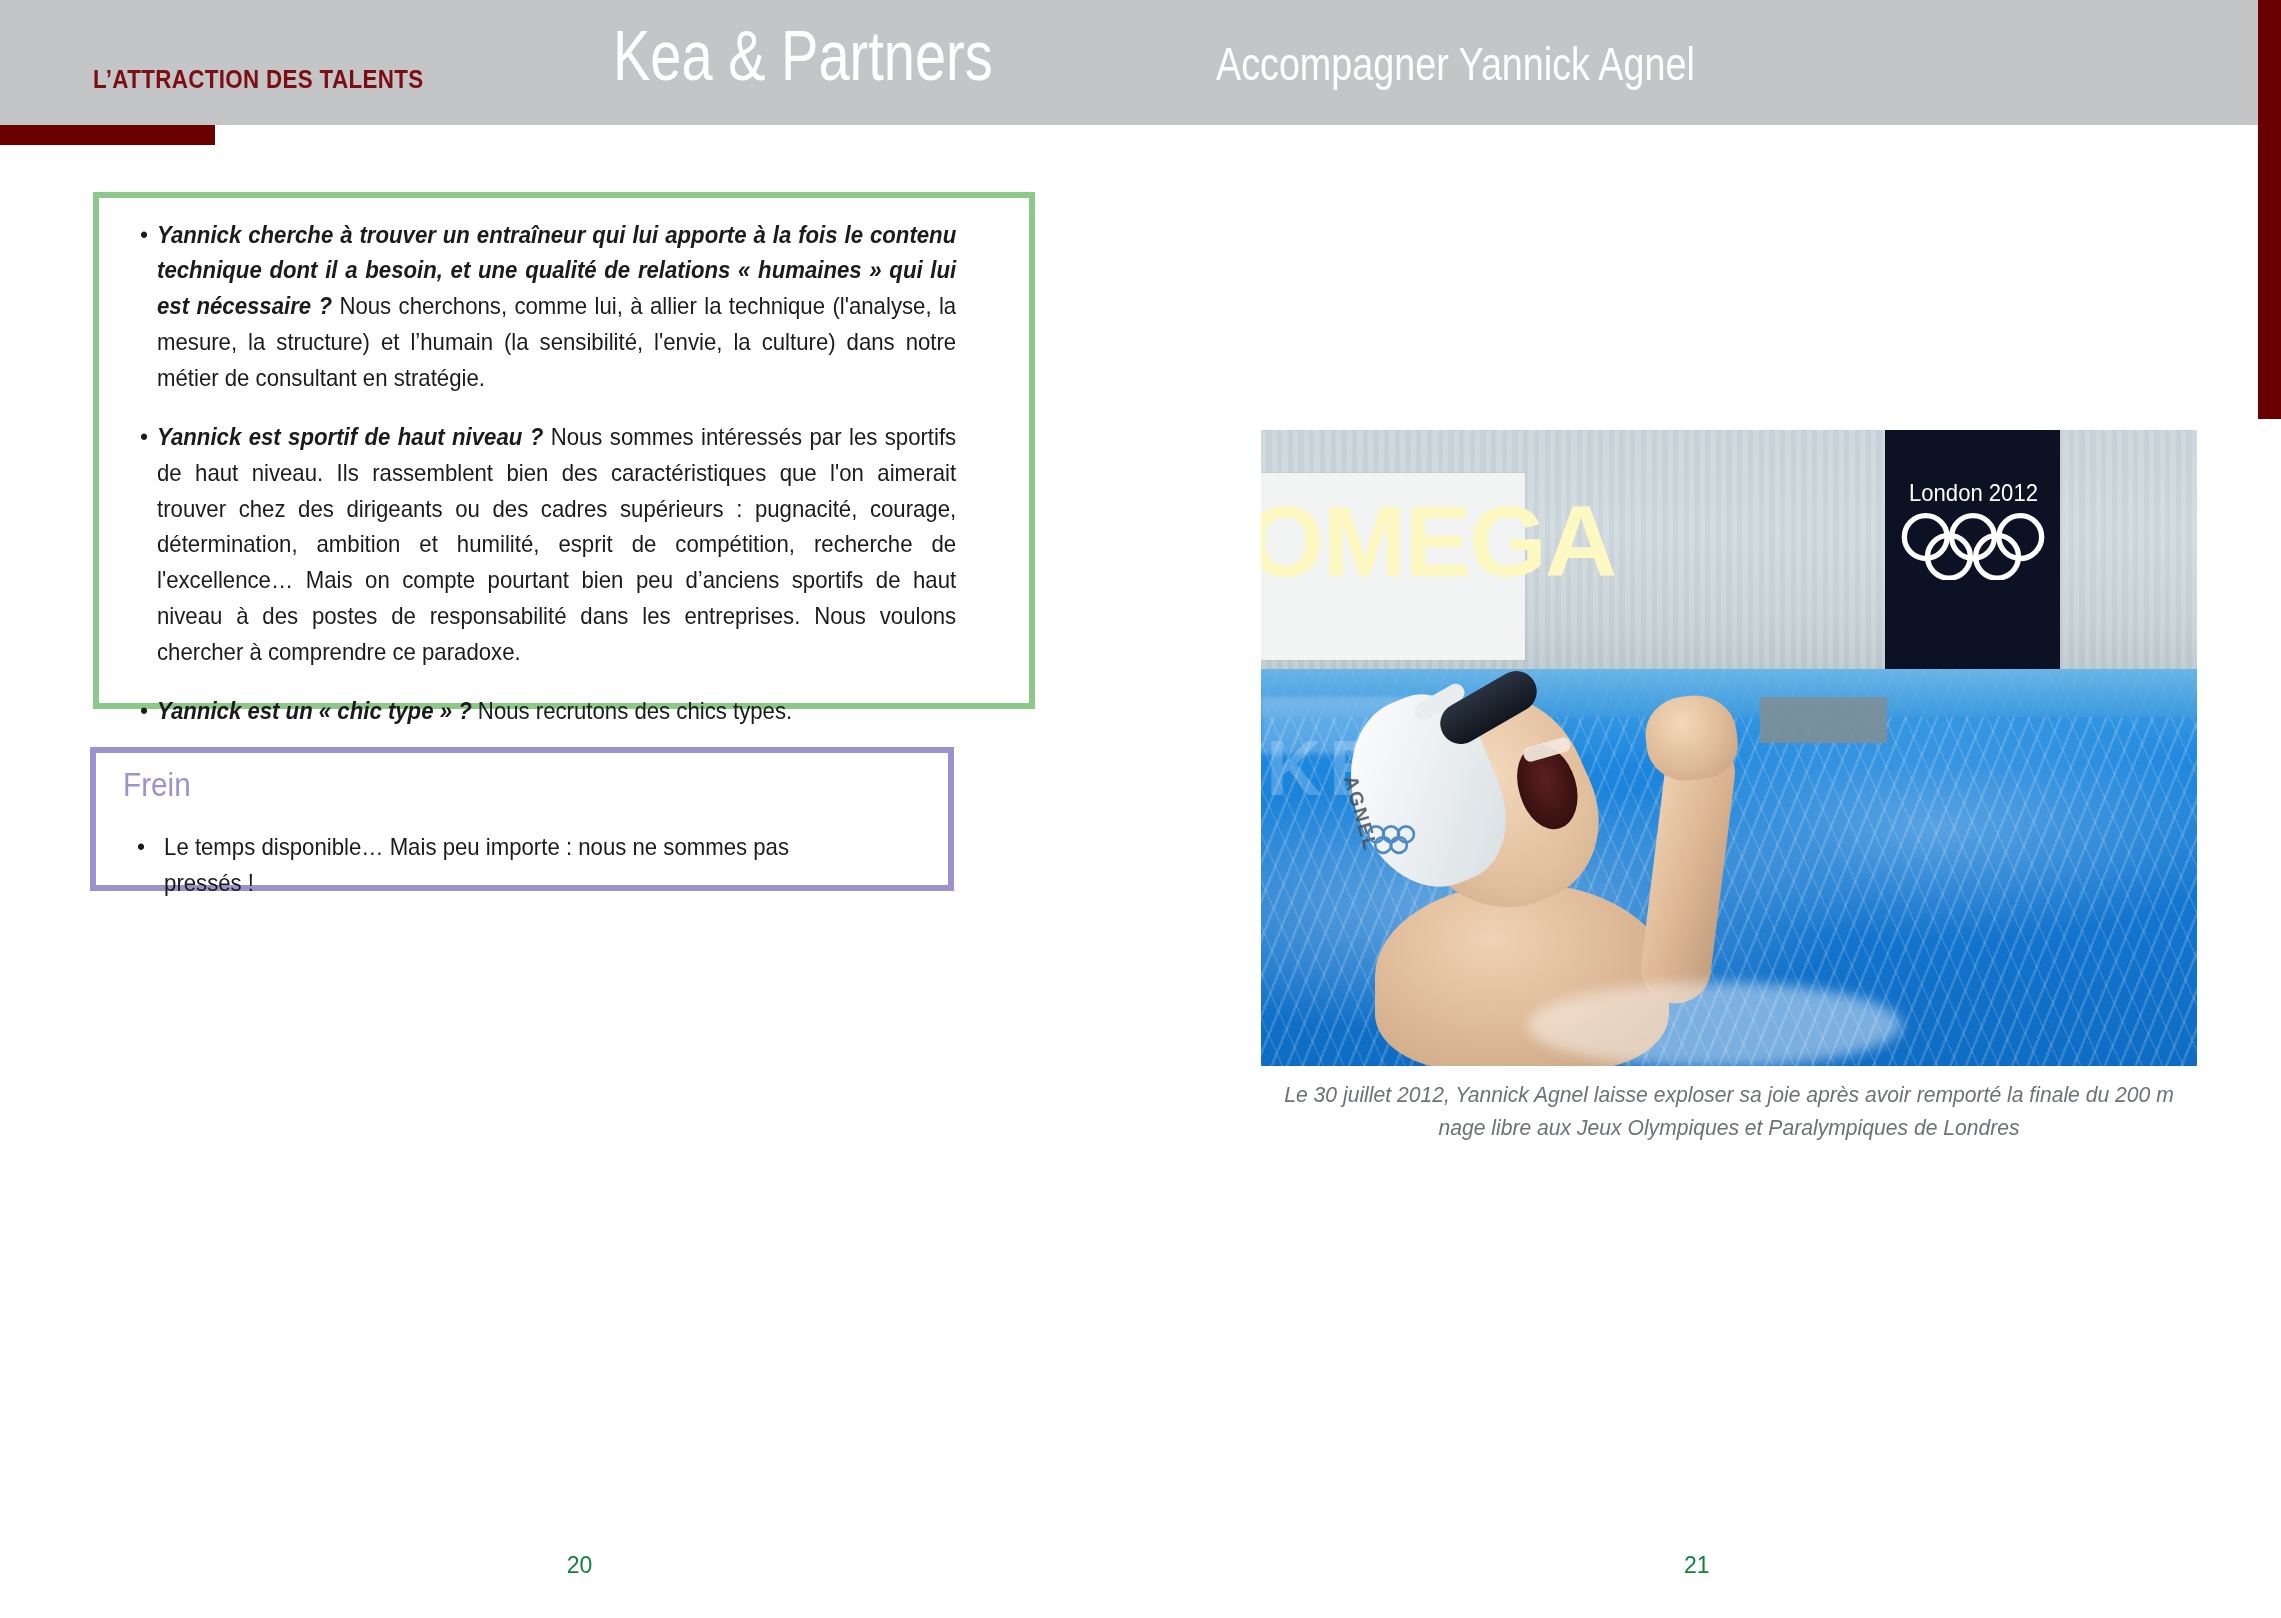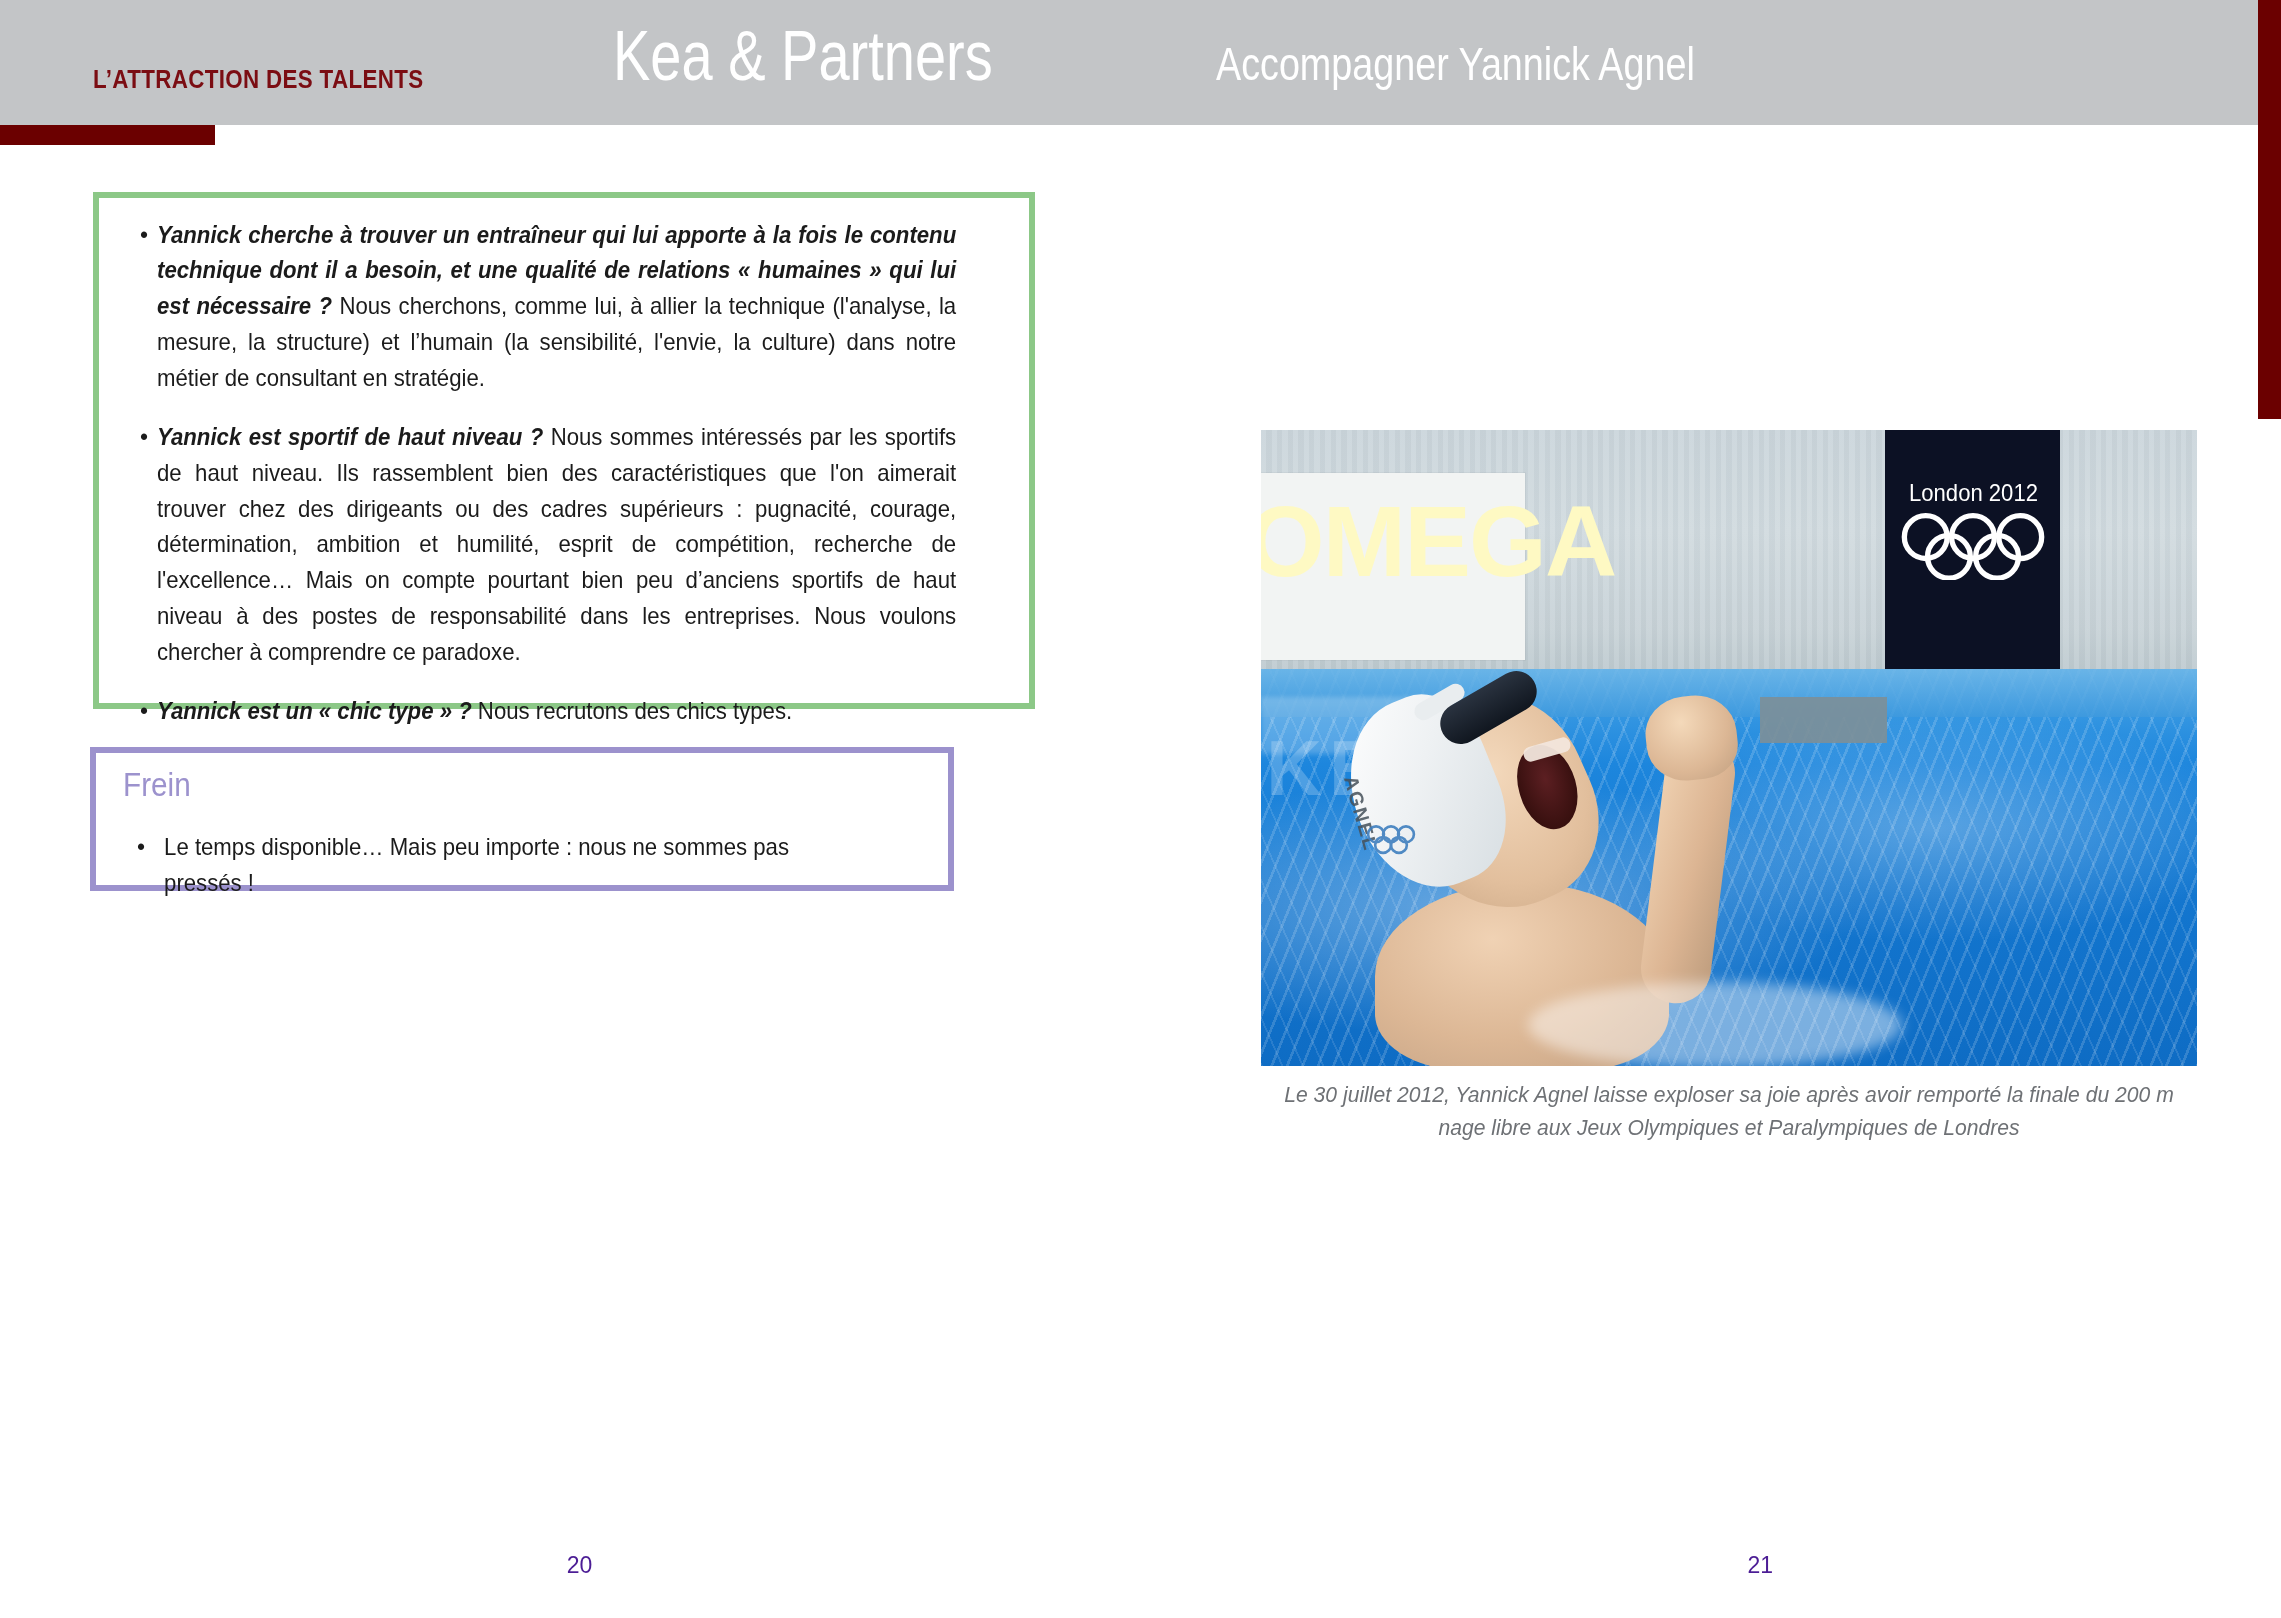--- a/index.html
+++ b/index.html
@@ -443,25 +443,25 @@
     font-family: "Liberation Sans Narrow", "Liberation Sans", sans-serif;
     transform: scaleX(0.96);
     transform-origin: center top;
   }
 
   
   .page-number {
     position: absolute;
     top: 1552px;
     font-size: 23px;
-    color: #4c1d95;
+    color: #15803d;
     font-family: "Liberation Sans Narrow", "Liberation Sans", sans-serif;
   }
   #page-number-left  { left: 535px; width: 89px; text-align: center; }
-  #page-number-right { left: 1684px; width: 89px; text-align: right; }
+  #page-number-right { left: 1684px; width: 89px; text-align: left; }
 </style>
 </head>
 <body>
 
 <div id="header-bar"></div>
 <div id="right-accent-bar-topcap"></div>
 
 <div id="header-left-label">L’ATTRACTION DES TALENTS</div>
 
 <div id="header-center-title">Kea &amp; Partners</div>

